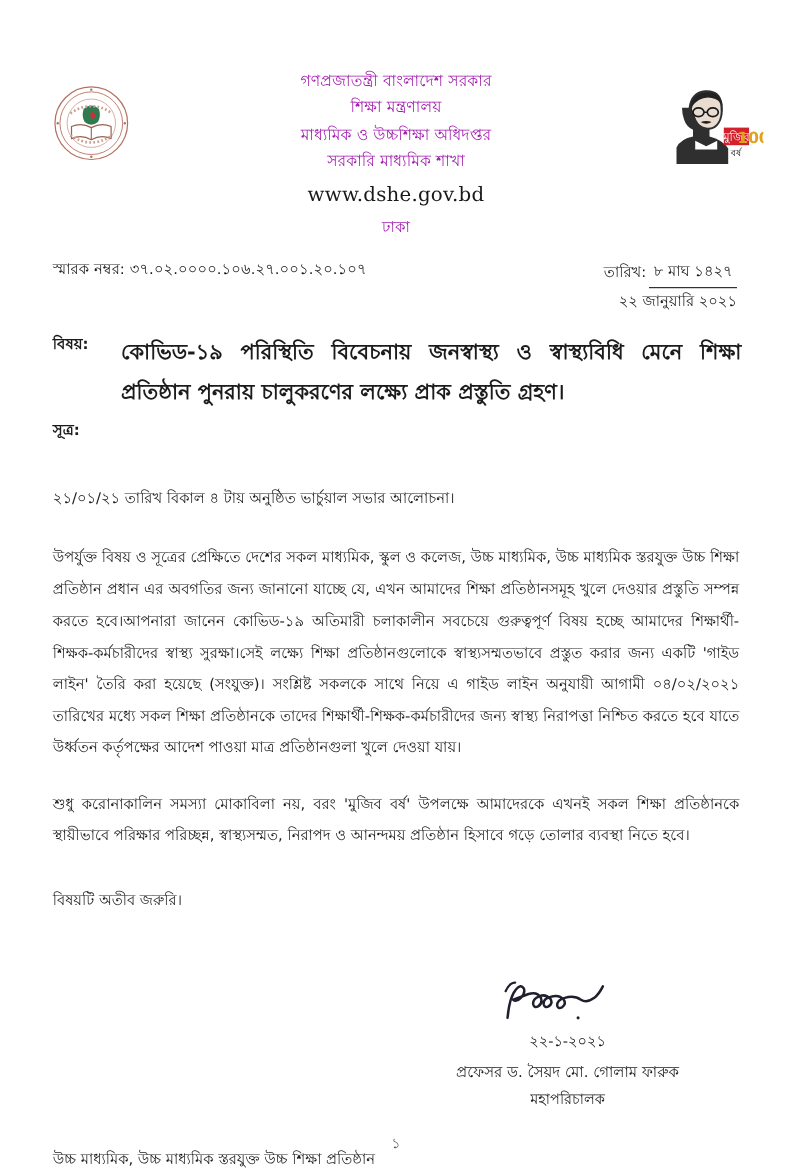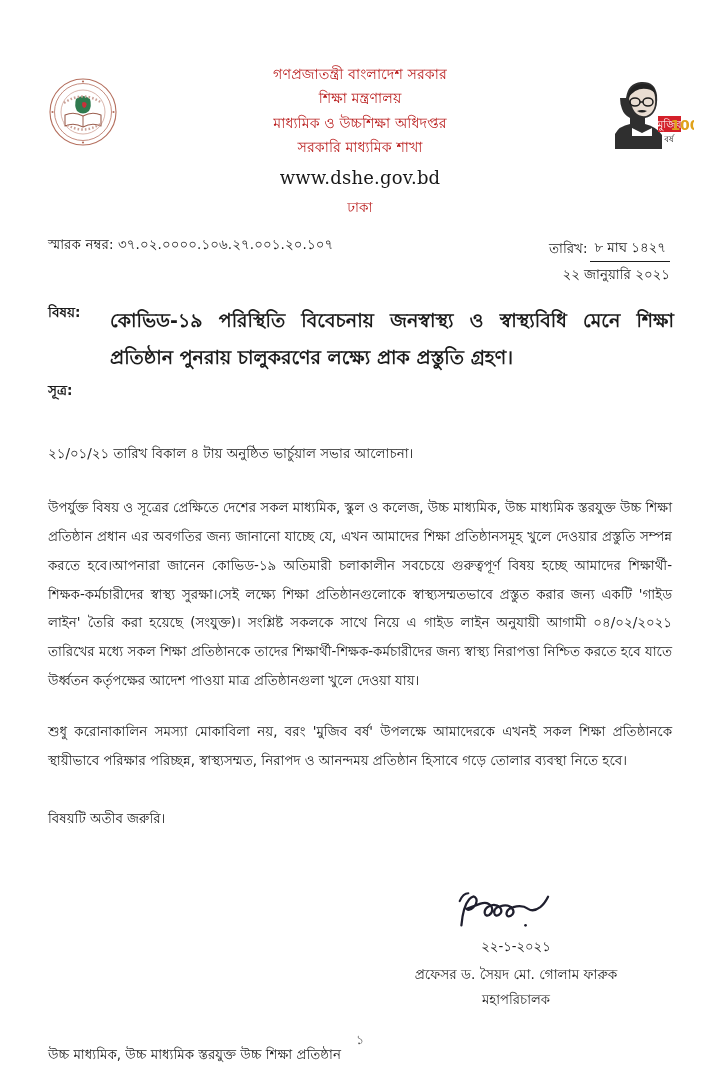--- a/index.html
+++ b/index.html
@@ -31,21 +31,21 @@
     text-align: center;
   }
   .header-lines {
     display: flex;
     flex-direction: column;
     align-items: center;
     line-height: 1.72;
   }
   .hline {
     font-size: 14.2px;
-    color: #b91c1c;
+    color: #a21caf;
     letter-spacing: .1px;
     white-space: nowrap;
   }
   .hline-url {
     font-family: "DejaVu Serif", "Liberation Serif", serif;
     font-size: 18px;
     color: #181818;
     letter-spacing: .2px;
     margin-top: 3px;
     margin-bottom: 2px;

